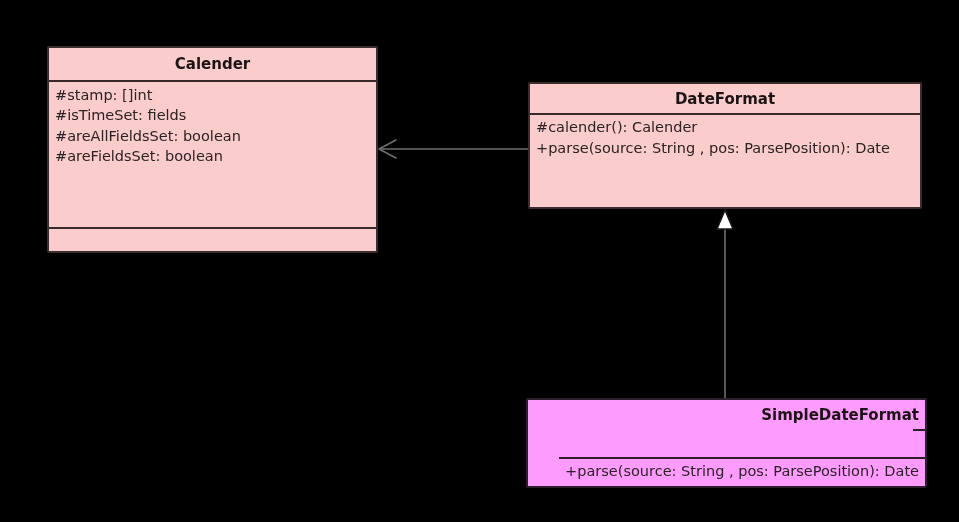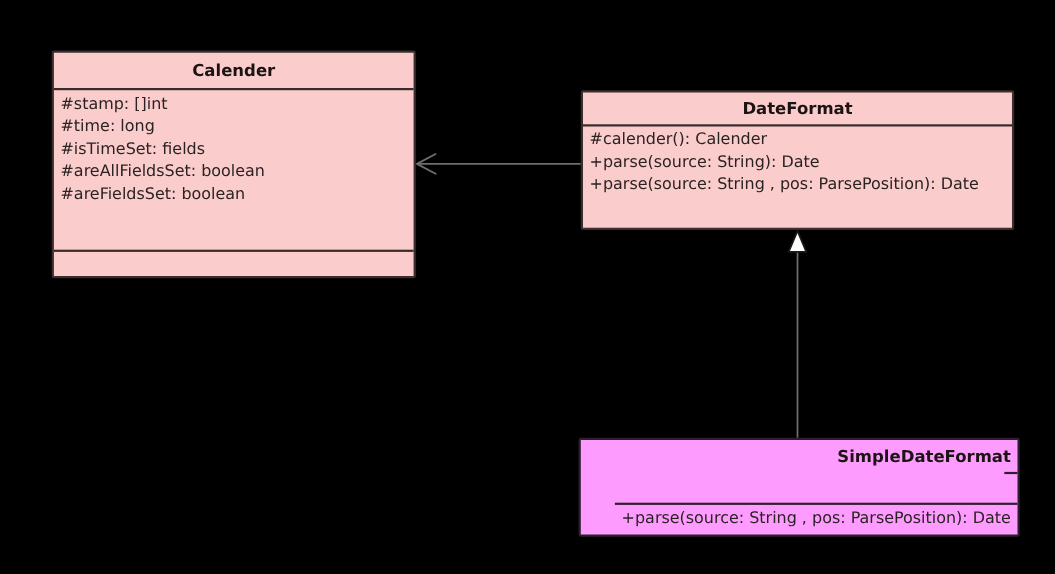--- a/index.html
+++ b/index.html
@@ -125,33 +125,31 @@
     <g>
       <line x1="725" y1="398" x2="725" y2="226" stroke="#6E6E6E" stroke-width="1.6"></line>
       <polygon points="725,210 733,229 717,229" fill="#FFFFFF" stroke="#1A1A1A" stroke-width="1.6" stroke-linejoin="round"></polygon>
     </g>
   </svg>
 
   <div class="uml-class pink" id="class-calender">
     <div class="compartment class-title">Calender</div>
     <div class="compartment attrs">
       <div class="member-line">#stamp: []int</div>
-      <div class="member-line">#time: long</div>
       <div class="member-line">#isTimeSet: fields</div>
       <div class="member-line">#areAllFieldsSet: boolean</div>
       <div class="member-line">#areFieldsSet: boolean</div>
     </div>
     <div class="compartment ops empty"></div>
   </div>
 
   <div class="uml-class pink" id="class-dateformat">
     <div class="compartment class-title">DateFormat</div>
     <div class="compartment ops">
       <div class="member-line">#calender(): Calender</div>
-      <div class="member-line">+parse(source: String): Date</div>
       <div class="member-line">+parse(source: String , pos: ParsePosition): Date</div>
     </div>
   </div>
 
   <div class="uml-class magenta" id="class-simpledateformat">
     <div class="compartment class-title">SimpleDateFormat</div>
     <div class="compartment attrs empty"></div>
     <div class="compartment ops">
       <div class="member-line">+parse(source: String , pos: ParsePosition): Date</div>
     </div>

